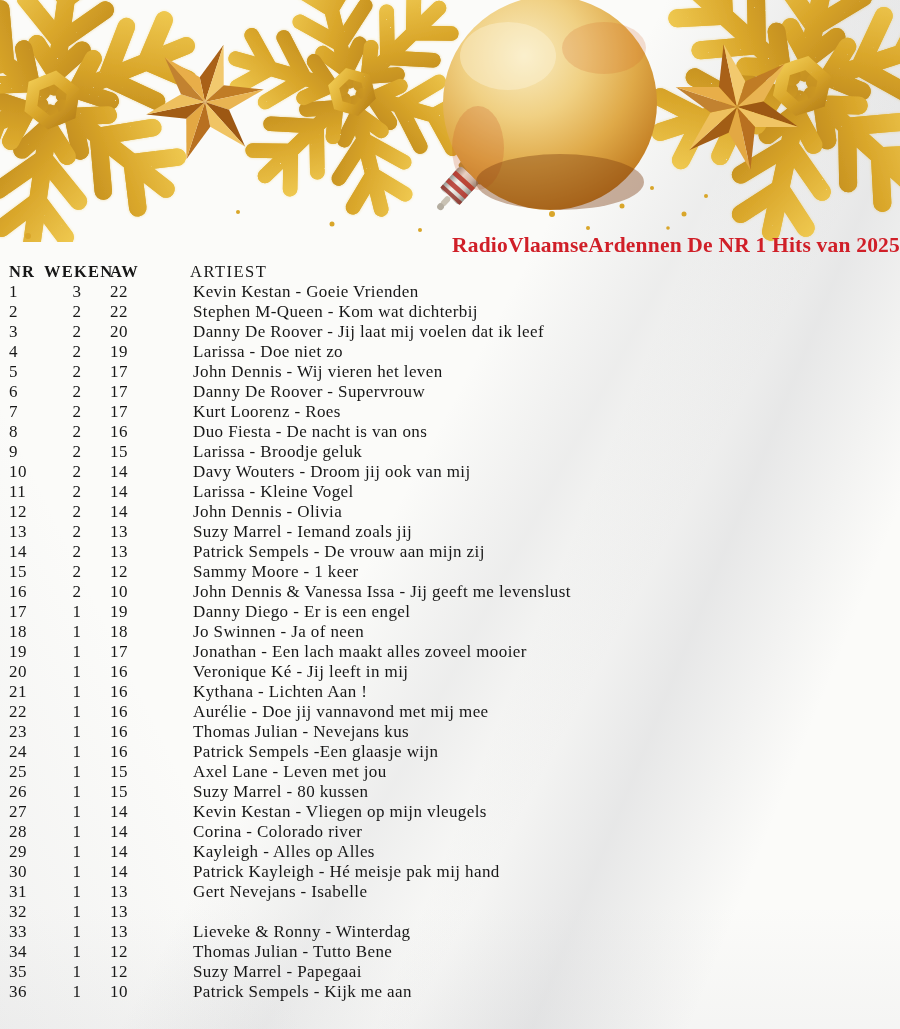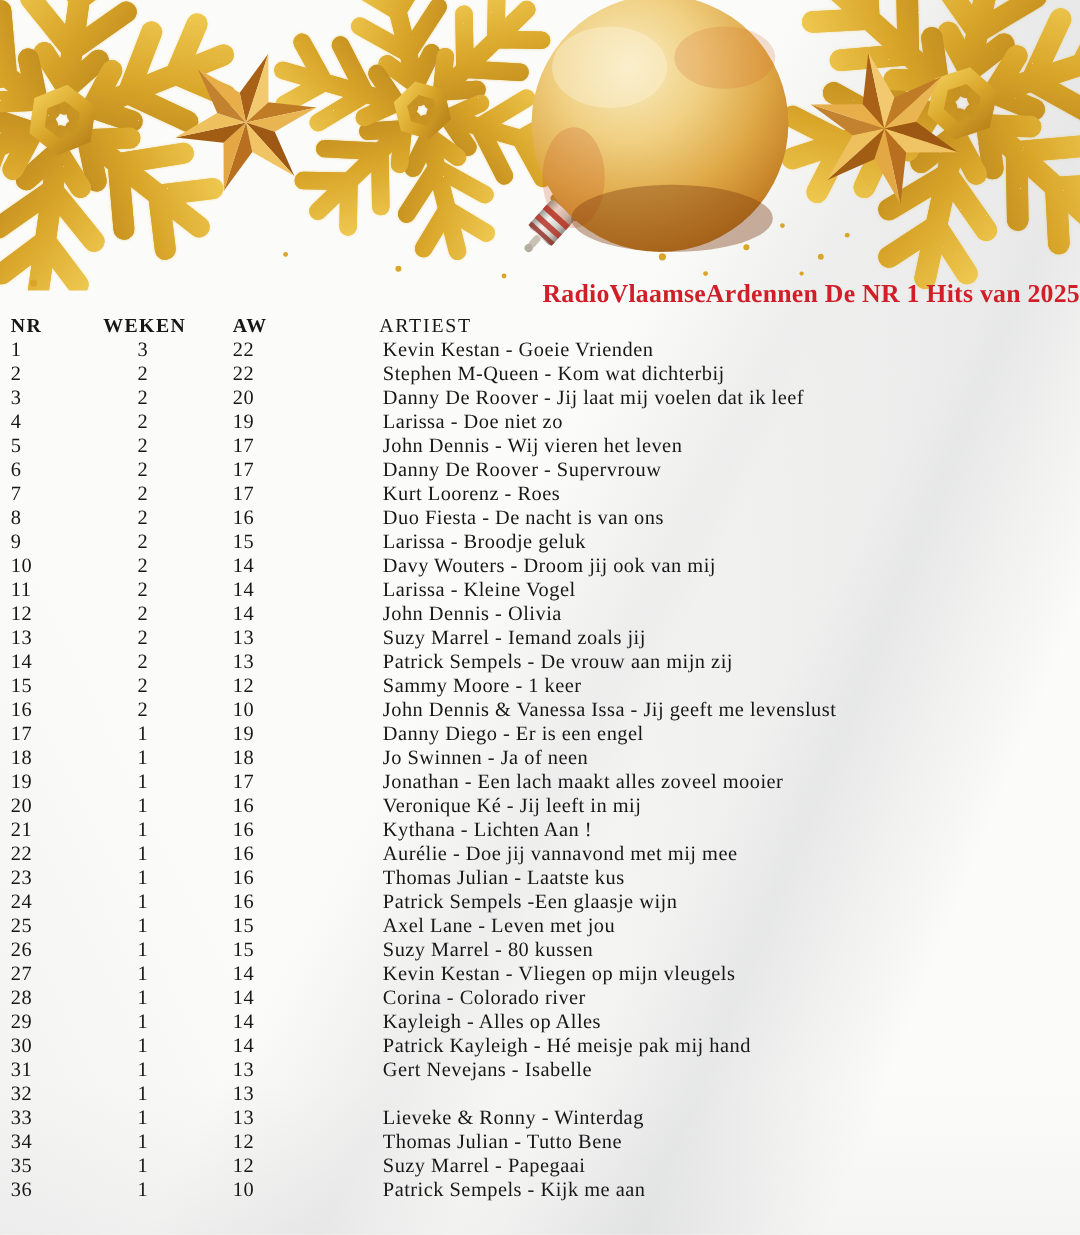--- a/index.html
+++ b/index.html
@@ -13,21 +13,21 @@
       linear-gradient(0deg, rgba(170,172,180,0.08) 0%, rgba(0,0,0,0) 12%),
       #fbfbf9;
   }
   .deco{position:absolute;top:0;left:0;z-index:1;}
   .page-title{
     position:absolute;top:233px;left:95px;width:805px;z-index:3;
     text-align:right;font-size:21.5px;font-weight:bold;letter-spacing:0.2px;
     color:#d01f28;
   }
   .chart{position:absolute;top:262px;left:0;width:900px;z-index:3;color:#171717;}
-  .trow{display:flex;height:20px;line-height:20px;font-size:17px;letter-spacing:0.4px;white-space:nowrap;gap:42px;}
+  .trow{display:flex;height:20px;line-height:20px;font-size:17px;letter-spacing:0.4px;white-space:nowrap;}
   .thead{font-size:16.5px;font-weight:bold;letter-spacing:1.2px;}
   .thead .c-art{width:360px;flex:none;text-align:left;padding-left:0;font-weight:normal;letter-spacing:1.5px;}
   .c-nr{width:44px;flex:none;padding-left:9px;box-sizing:border-box;}
   .c-wk{width:66px;flex:none;text-align:center;}
   .c-aw{width:80px;flex:none;text-align:left;}
   .c-art{flex:1;padding-left:3px;box-sizing:border-box;overflow:hidden;}
 </style>
 </head>
 <body>
 
@@ -280,21 +280,21 @@
       <div class="trow">
         <span class="c-nr">22</span>
         <span class="c-wk">1</span>
         <span class="c-aw">16</span>
         <span class="c-art">Aurélie - Doe jij vannavond met mij mee</span>
       </div>
       <div class="trow">
         <span class="c-nr">23</span>
         <span class="c-wk">1</span>
         <span class="c-aw">16</span>
-        <span class="c-art">Thomas Julian - Laatste kus</span>
+        <span class="c-art">Thomas Julian - Nevejans kus</span>
       </div>
       <div class="trow">
         <span class="c-nr">24</span>
         <span class="c-wk">1</span>
         <span class="c-aw">16</span>
         <span class="c-art">Patrick Sempels -Een glaasje wijn</span>
       </div>
       <div class="trow">
         <span class="c-nr">25</span>
         <span class="c-wk">1</span>

